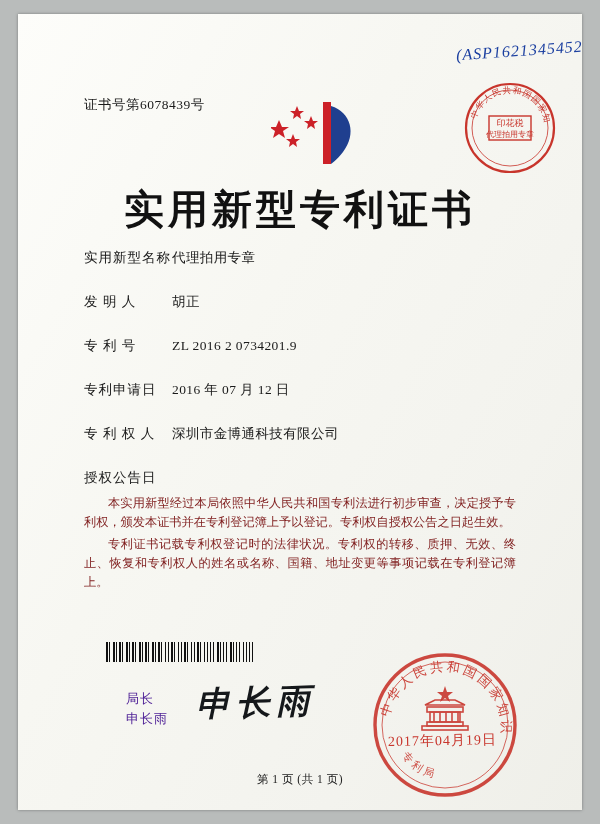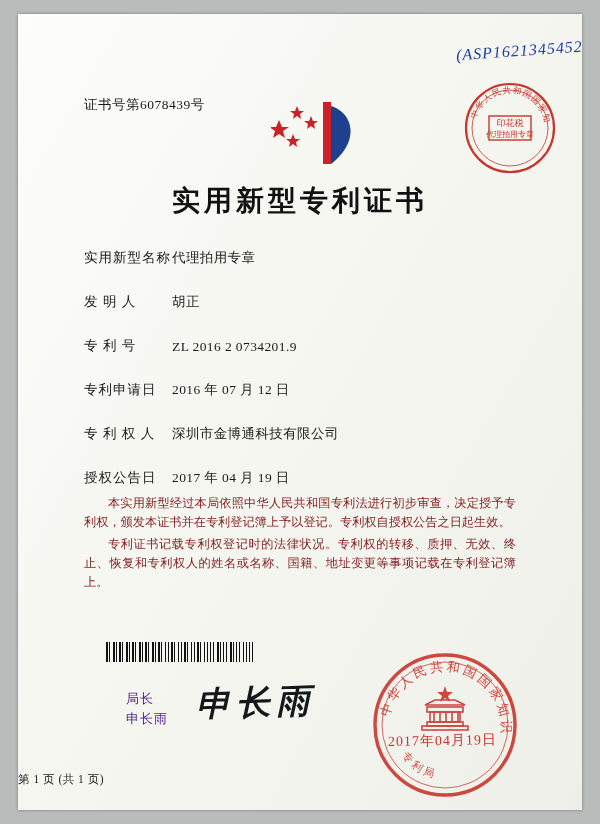--- a/index.html
+++ b/index.html
@@ -48,33 +48,33 @@
   
   .seal-top{
     position:absolute;
     left:444px;top:66px;
     width:96px;height:96px;
   }
   .title{
     position:absolute;
     left:0;right:0;top:168px;
     text-align:center;
-    font-size:28px;
+    font-size:40px;
     font-weight:bold;
     letter-spacing:4px;
     color:#111;
   }
   .fields{
     position:absolute;
     left:66px;top:235px;
     width:440px;
   }
   .field{
     display:flex;
-    align-items:flex-end;
+    align-items:center;
     margin-bottom:26px;
     font-size:13.5px;
     color:#1a1a1a;
   }
   .field .lbl{
     width:88px;
     flex:0 0 88px;
     letter-spacing:1px;
   }
   .field .val{
@@ -132,21 +132,21 @@
     left:370px;top:718px;
     font-size:14px;
     color:#c8352c;
     letter-spacing:1px;
     font-family:"Liberation Serif",serif;
     transform:rotate(-1deg);
   }
   .footer{
     position:absolute;
     left:0;right:0;top:758px;
-    text-align:left;
+    text-align:center;
     font-size:11.5px;
     color:#222;
     letter-spacing:.5px;
   }
 </style>
 </head>
 <body>
 
 <div class="page">
   <div class="paper-tone"></div>
@@ -204,21 +204,20 @@
     <div class="field">
       <div class="lbl">专利申请日</div>
       <div class="val">2016 年 07 月 12 日</div>
     </div>
     <div class="field">
       <div class="lbl">专 利 权 人</div>
       <div class="val">深圳市金博通科技有限公司</div>
     </div>
     <div class="field">
       <div class="lbl">授权公告日</div>
-      <div class="val">2017 年 04 月 19 日</div>
     </div>
   </div>
 
   <div class="body-text">
     <p>本实用新型经过本局依照中华人民共和国专利法进行初步审查，决定授予专利权，颁发本证书并在专利登记簿上予以登记。专利权自授权公告之日起生效。</p>
     <p>专利证书记载专利权登记时的法律状况。专利权的转移、质押、无效、终止、恢复和专利权人的姓名或名称、国籍、地址变更等事项记载在专利登记簿上。</p>
   </div>
 
   <div class="barcode"></div>
 

